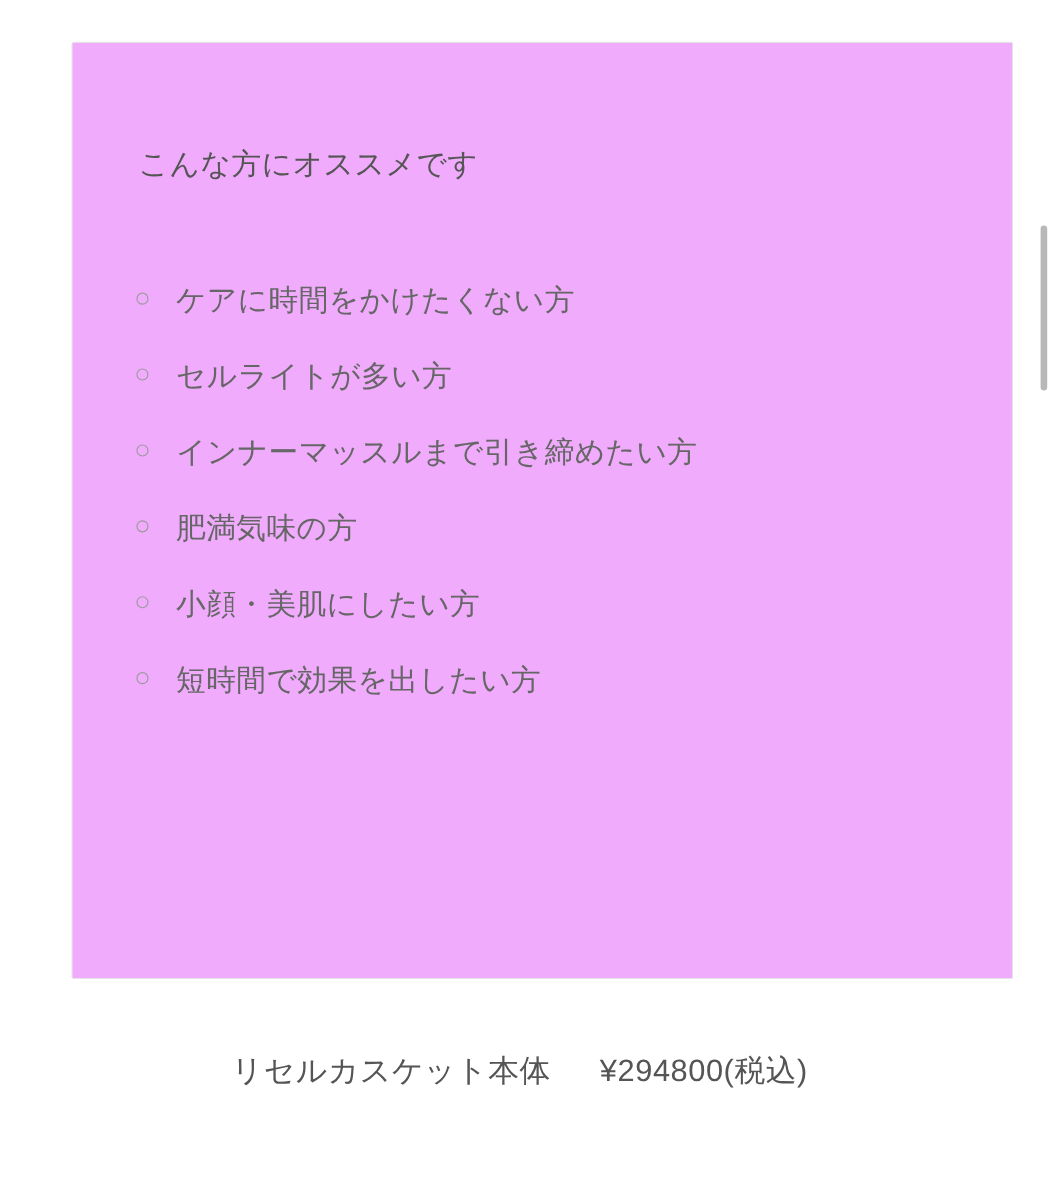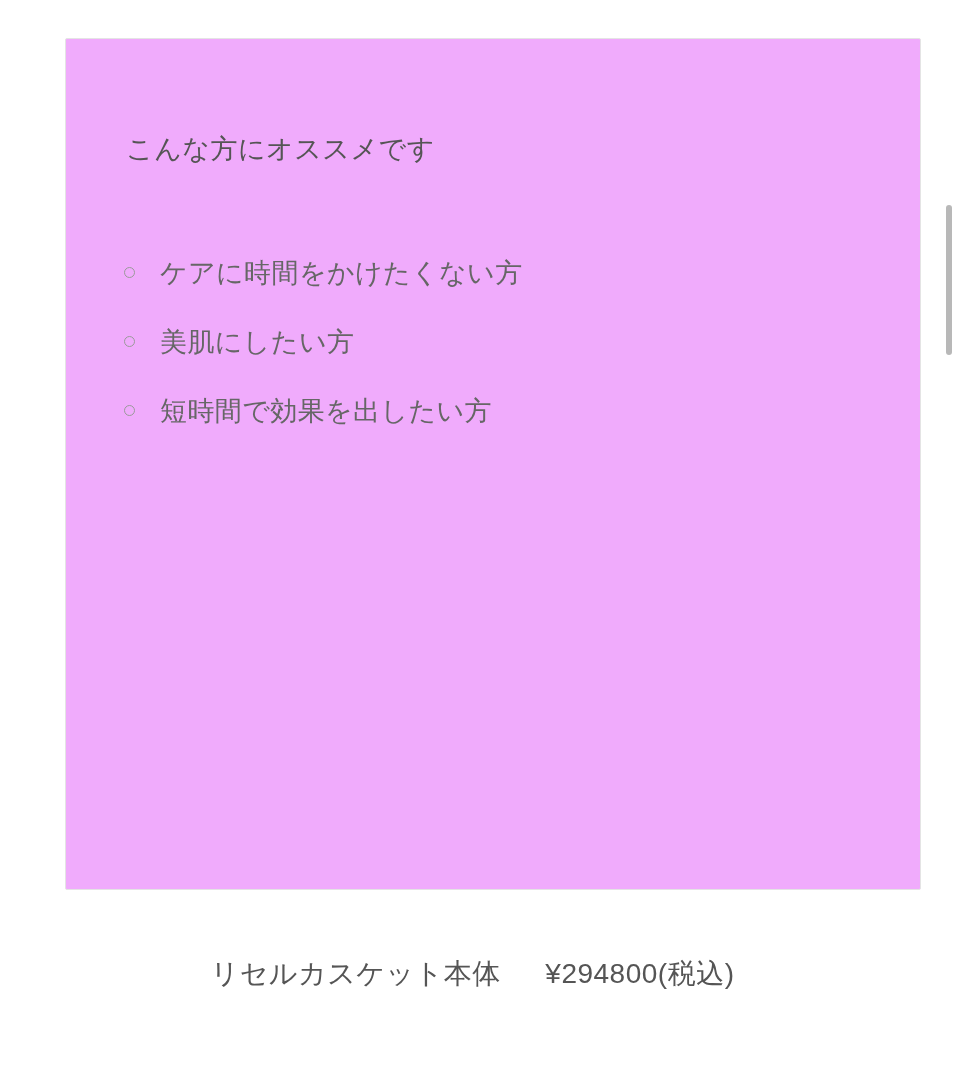--- a/index.html
+++ b/index.html
@@ -146,21 +146,33 @@
   <section class="card">
     <h2 class="card-title">こんな方にオススメです</h2>
 
     <ul class="rec-list">
       <li class="rec-item">
         <span class="bullet"><span class="bullet-dot"></span></span>
         <span class="rec-text">ケアに時間をかけたくない方</span>
       </li>
       <li class="rec-item">
         <span class="bullet"><span class="bullet-dot"></span></span>
-        <span class="rec-text">美肌にしたい方</span>
+        <span class="rec-text">セルライトが多い方</span>
+      </li>
+      <li class="rec-item">
+        <span class="bullet"><span class="bullet-dot"></span></span>
+        <span class="rec-text">インナーマッスルまで引き締めたい方</span>
+      </li>
+      <li class="rec-item">
+        <span class="bullet"><span class="bullet-dot"></span></span>
+        <span class="rec-text">肥満気味の方</span>
+      </li>
+      <li class="rec-item">
+        <span class="bullet"><span class="bullet-dot"></span></span>
+        <span class="rec-text">小顔・美肌にしたい方</span>
       </li>
       <li class="rec-item">
         <span class="bullet"><span class="bullet-dot"></span></span>
         <span class="rec-text">短時間で効果を出したい方</span>
       </li>
     </ul>
   </section>
 
   <div class="price-line">
     <span class="price-name">リセルカスケット本体</span>

